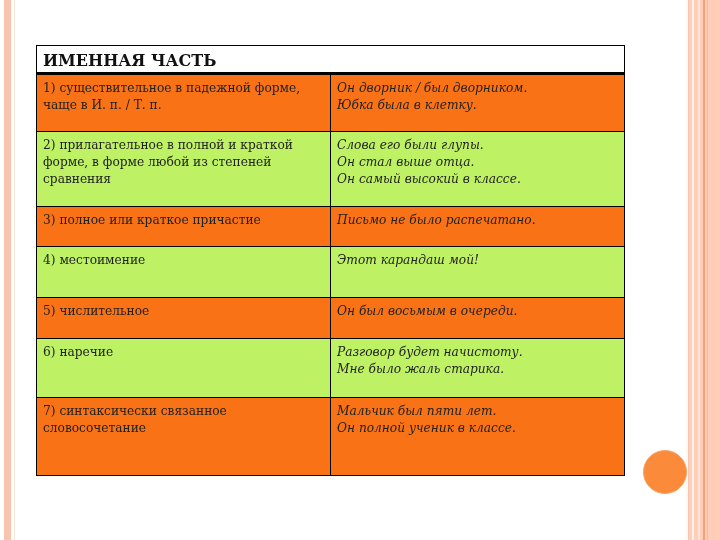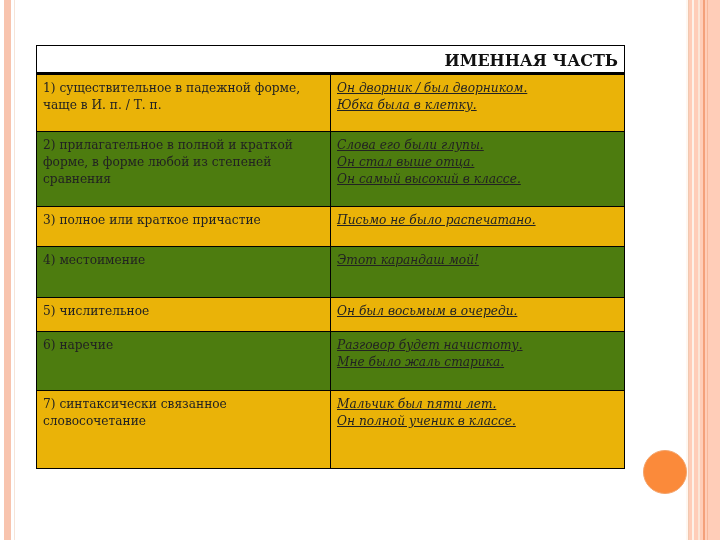--- a/index.html
+++ b/index.html
@@ -35,29 +35,28 @@
       position: absolute; left: 36px; top: 45px;
       width: 589px; border-collapse: collapse;
       table-layout: fixed;
     }
     table.grammar td {
       border: 1px solid #000; vertical-align: top;
       font-size: 12.2px; line-height: 17px; color: #222;
       padding: 5px 6px 0 6px; box-sizing: border-box;
     }
     table.grammar td.c1 { width: 295px; }
-    table.grammar td.c2 { font-style: italic; text-decoration: underline; }
+    table.grammar td.c2 { font-style: italic; }
     table.grammar tr.head td {
       font-weight: bold; font-size: 16px; color: #111;
       height: 28px; padding: 5px 6px 0 6px; line-height: 20px;
       border-bottom: 3px solid #000;
-      text-align: right;
     }
-    tr.gray td { background: #eab308; }
-    tr.white td { background: #4d7c0f; }
+    tr.gray td { background: #f97316; }
+    tr.white td { background: #bef264; }
     .line { display: block; white-space: nowrap; }
   </style>
 </head>
 <body>
 
 <div class="left-stripe"></div>
 <div class="left-stripe-thin"></div>
 <div class="right-deco">
   <div class="pre"></div>
     <div class="l1"></div>
@@ -98,21 +97,21 @@
     </td>
   </tr>
 
   <tr class="white" style="height:51px">
     <td class="c1">4) местоимение</td>
     <td class="c2">
       <span class="line">Этот карандаш мой!</span>
     </td>
   </tr>
 
-  <tr class="gray" style="height:34px">
+  <tr class="gray" style="height:41px">
     <td class="c1">5) числительное</td>
     <td class="c2">
       <span class="line">Он был восьмым в очереди.</span>
     </td>
   </tr>
 
   <tr class="white" style="height:59px">
     <td class="c1">6) наречие</td>
     <td class="c2">
       <span class="line">Разговор будет начистоту.</span>

